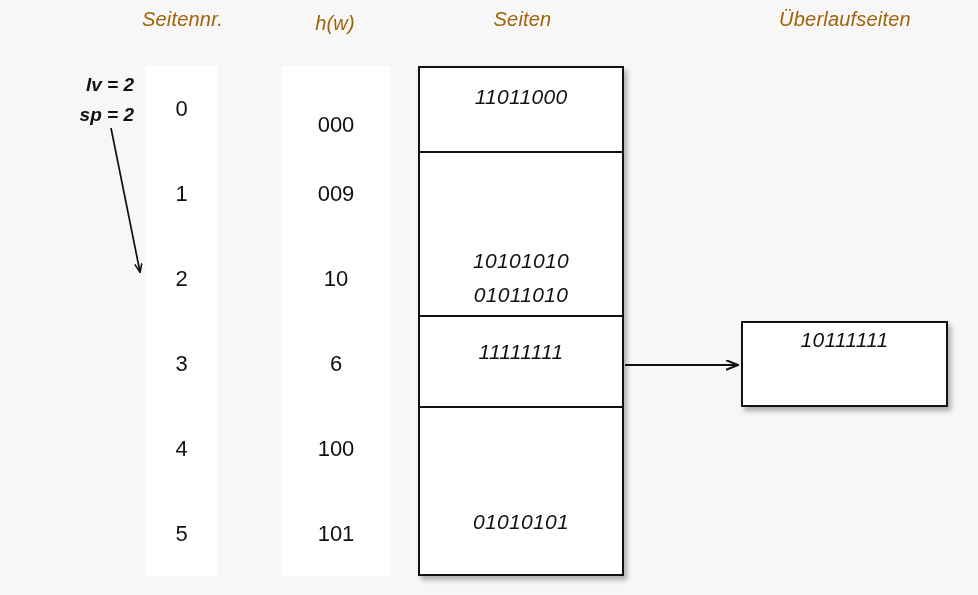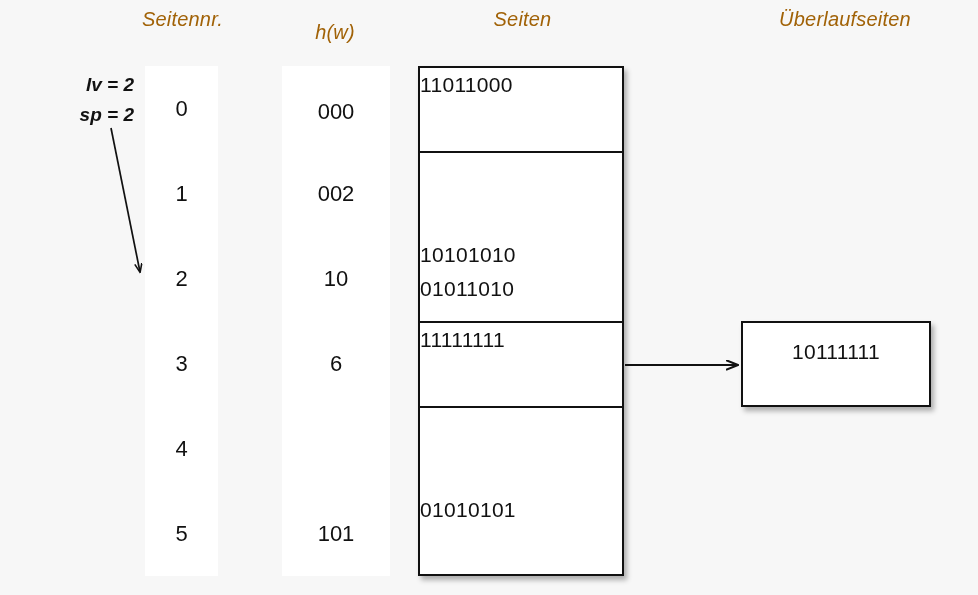--- a/index.html
+++ b/index.html
@@ -25,21 +25,21 @@
   .col-header {
     position: absolute;
     font-style: italic;
     font-size: 20px;
     color: #a16207;
     white-space: nowrap;
     text-align: center;
     letter-spacing: 0.2px;
   }
   #hdr-seitennr { left: 105px; top: 8px;  width: 155px; }
-  #hdr-hw       { left: 265px; top: 21px;  width: 140px; }
+  #hdr-hw       { left: 265px; top: 12px;  width: 140px; }
   #hdr-seiten   { left: 440px; top: 8px;  width: 165px; }
   #hdr-ueberlauf{ left: 730px; top: 8px;  width: 230px; }
 
   
   #params {
     position: absolute;
     left: 14px;
     top: 70px;
     width: 120px;
     text-align: right;
@@ -85,46 +85,50 @@
     box-sizing: border-box;
     box-shadow: 3px 4px 5px rgba(0,0,0,0.30);
   }
   .page-cell {
     position: absolute;
     left: 0;
     width: 100%;
     height: 85px;
     box-sizing: border-box;
     border-bottom: 2px solid #111;
+    padding-top: 12px;
     display: flex;
     flex-direction: column;
+    align-items: center;
+    font-style: italic;
   }
   .page-cell:last-child { border-bottom: none; }
   .record {
     font-size: 21px;
     color: #111;
     line-height: 34px;
     letter-spacing: 0.3px;
   }
 
   
   #overflow-box {
     position: absolute;
     left: 741px;
     top: 321px;
-    width: 190px;
+    width: 207px;
     height: 86px;
     background: #ffffff;
     border: 2px solid #111;
     box-sizing: border-box;
     box-shadow: 3px 4px 5px rgba(0,0,0,0.30);
-    padding-top: 12px;
+    padding-top: 0;
     display: flex;
     flex-direction: column;
     align-items: center;
+    font-style: italic;
   }
 
   
   #arrows {
     position: absolute;
     left: 0; top: 0;
     width: 978px;
     height: 595px;
     pointer-events: none;
   }
@@ -147,35 +151,36 @@
   <div class="strip" id="strip-seitennr">
     <div class="strip-cell" style="top:0px">0</div>
     <div class="strip-cell" style="top:85px">1</div>
     <div class="strip-cell" style="top:170px">2</div>
     <div class="strip-cell" style="top:255px">3</div>
     <div class="strip-cell" style="top:340px">4</div>
     <div class="strip-cell" style="top:425px">5</div>
   </div>
 
   <div class="strip" id="strip-hw">
-    <div class="strip-cell" style="top:3px">000</div>
-    <div class="strip-cell" style="top:85px">002</div>
+    <div class="strip-cell" style="top:16px">000</div>
+    <div class="strip-cell" style="top:85px">009</div>
     <div class="strip-cell" style="top:170px">10</div>
     <div class="strip-cell" style="top:255px">6</div>
+    <div class="strip-cell" style="top:340px">100</div>
     <div class="strip-cell" style="top:425px">101</div>
   </div>
 
   <div id="pages-table">
 
     <div class="page-cell" style="top:0px">
       <div class="record">11011000</div>
     </div>
 
 
-    <div class="page-cell" style="top:170px">
+    <div class="page-cell" style="top:164px">
       <div class="record">10101010</div>
       <div class="record">01011010</div>
     </div>
 
     <div class="page-cell" style="top:255px">
       <div class="record">11111111</div>
     </div>
 
 
     <div class="page-cell" style="top:425px">

